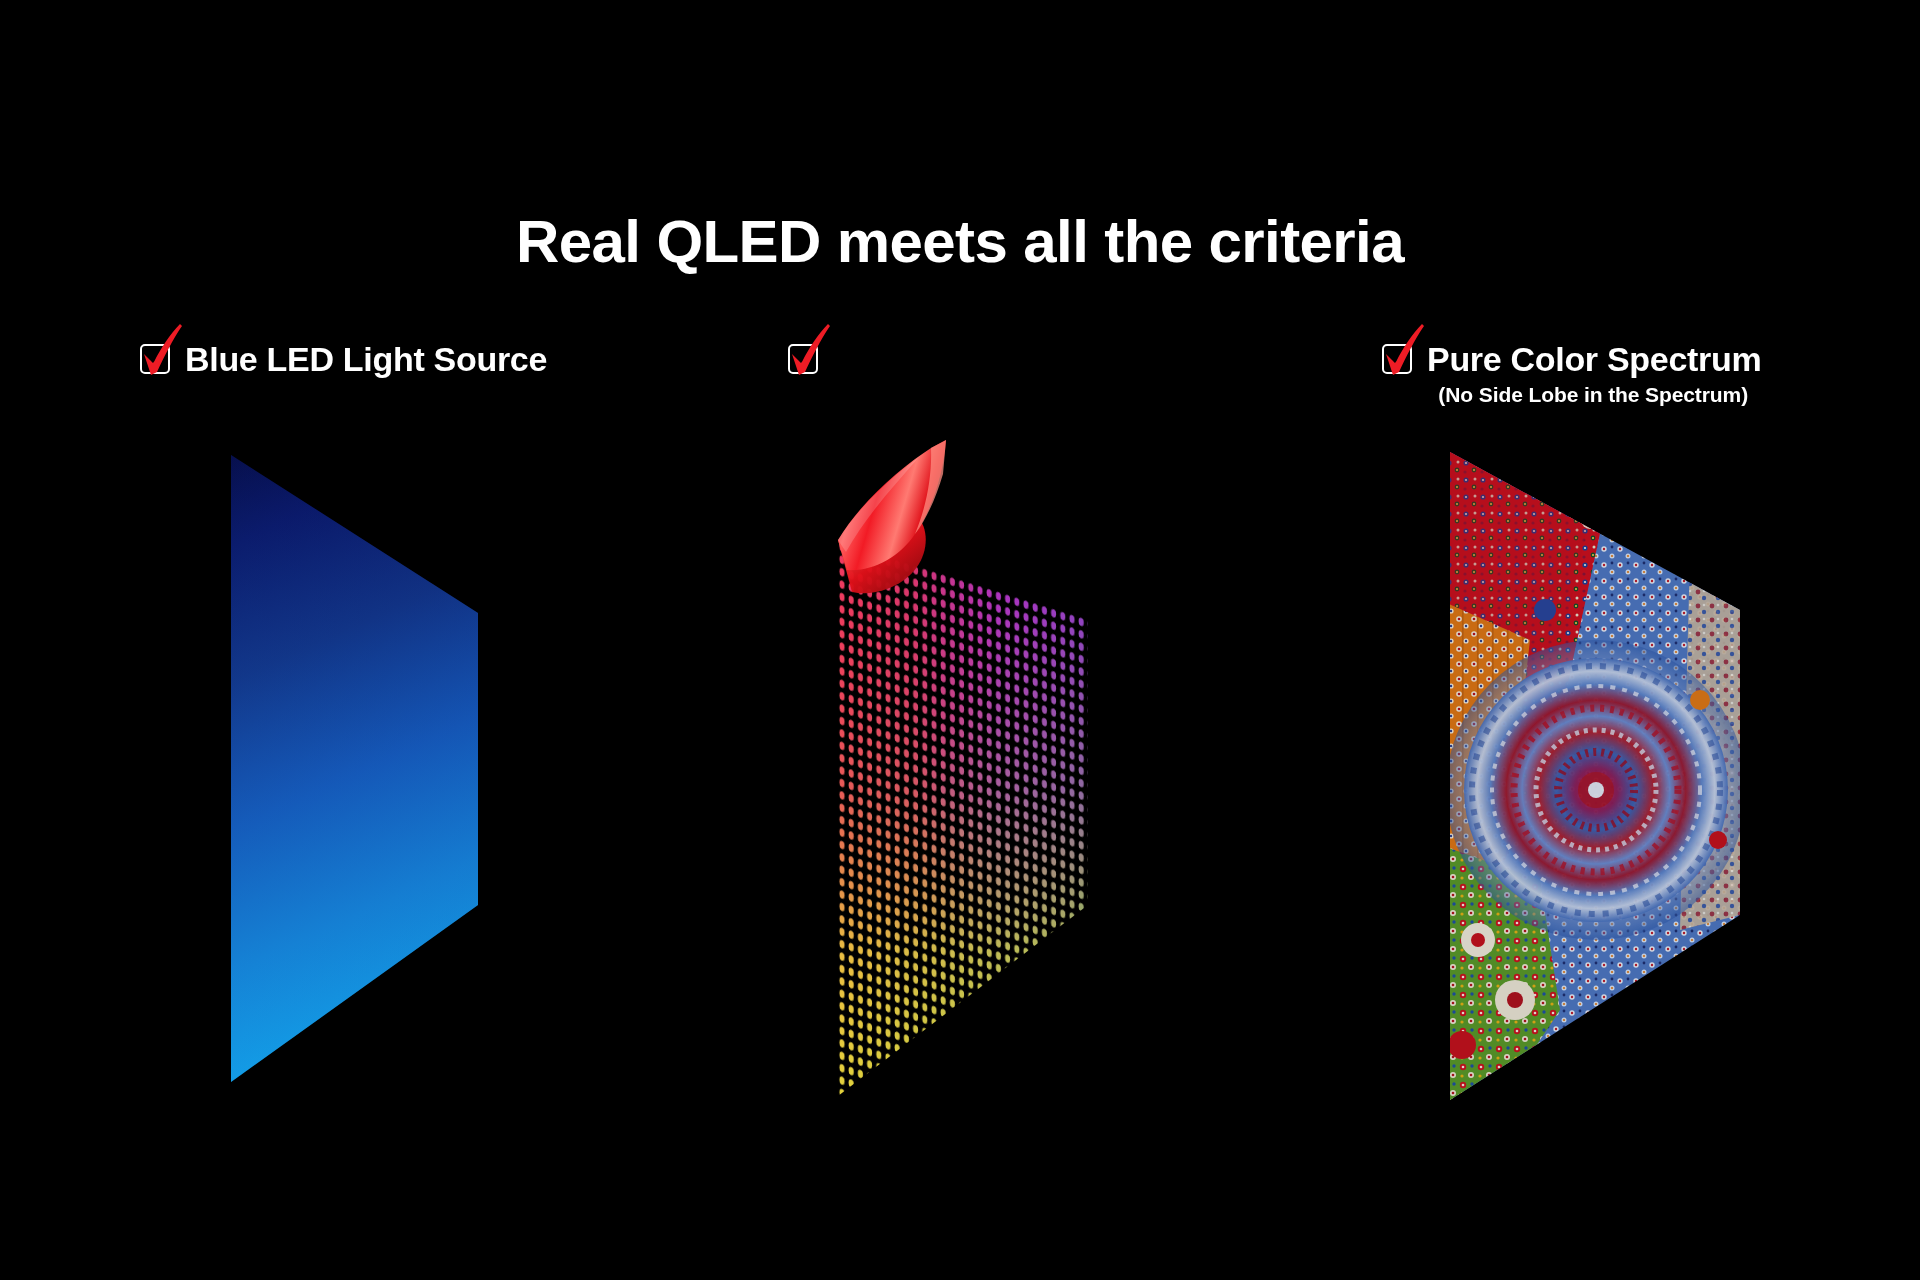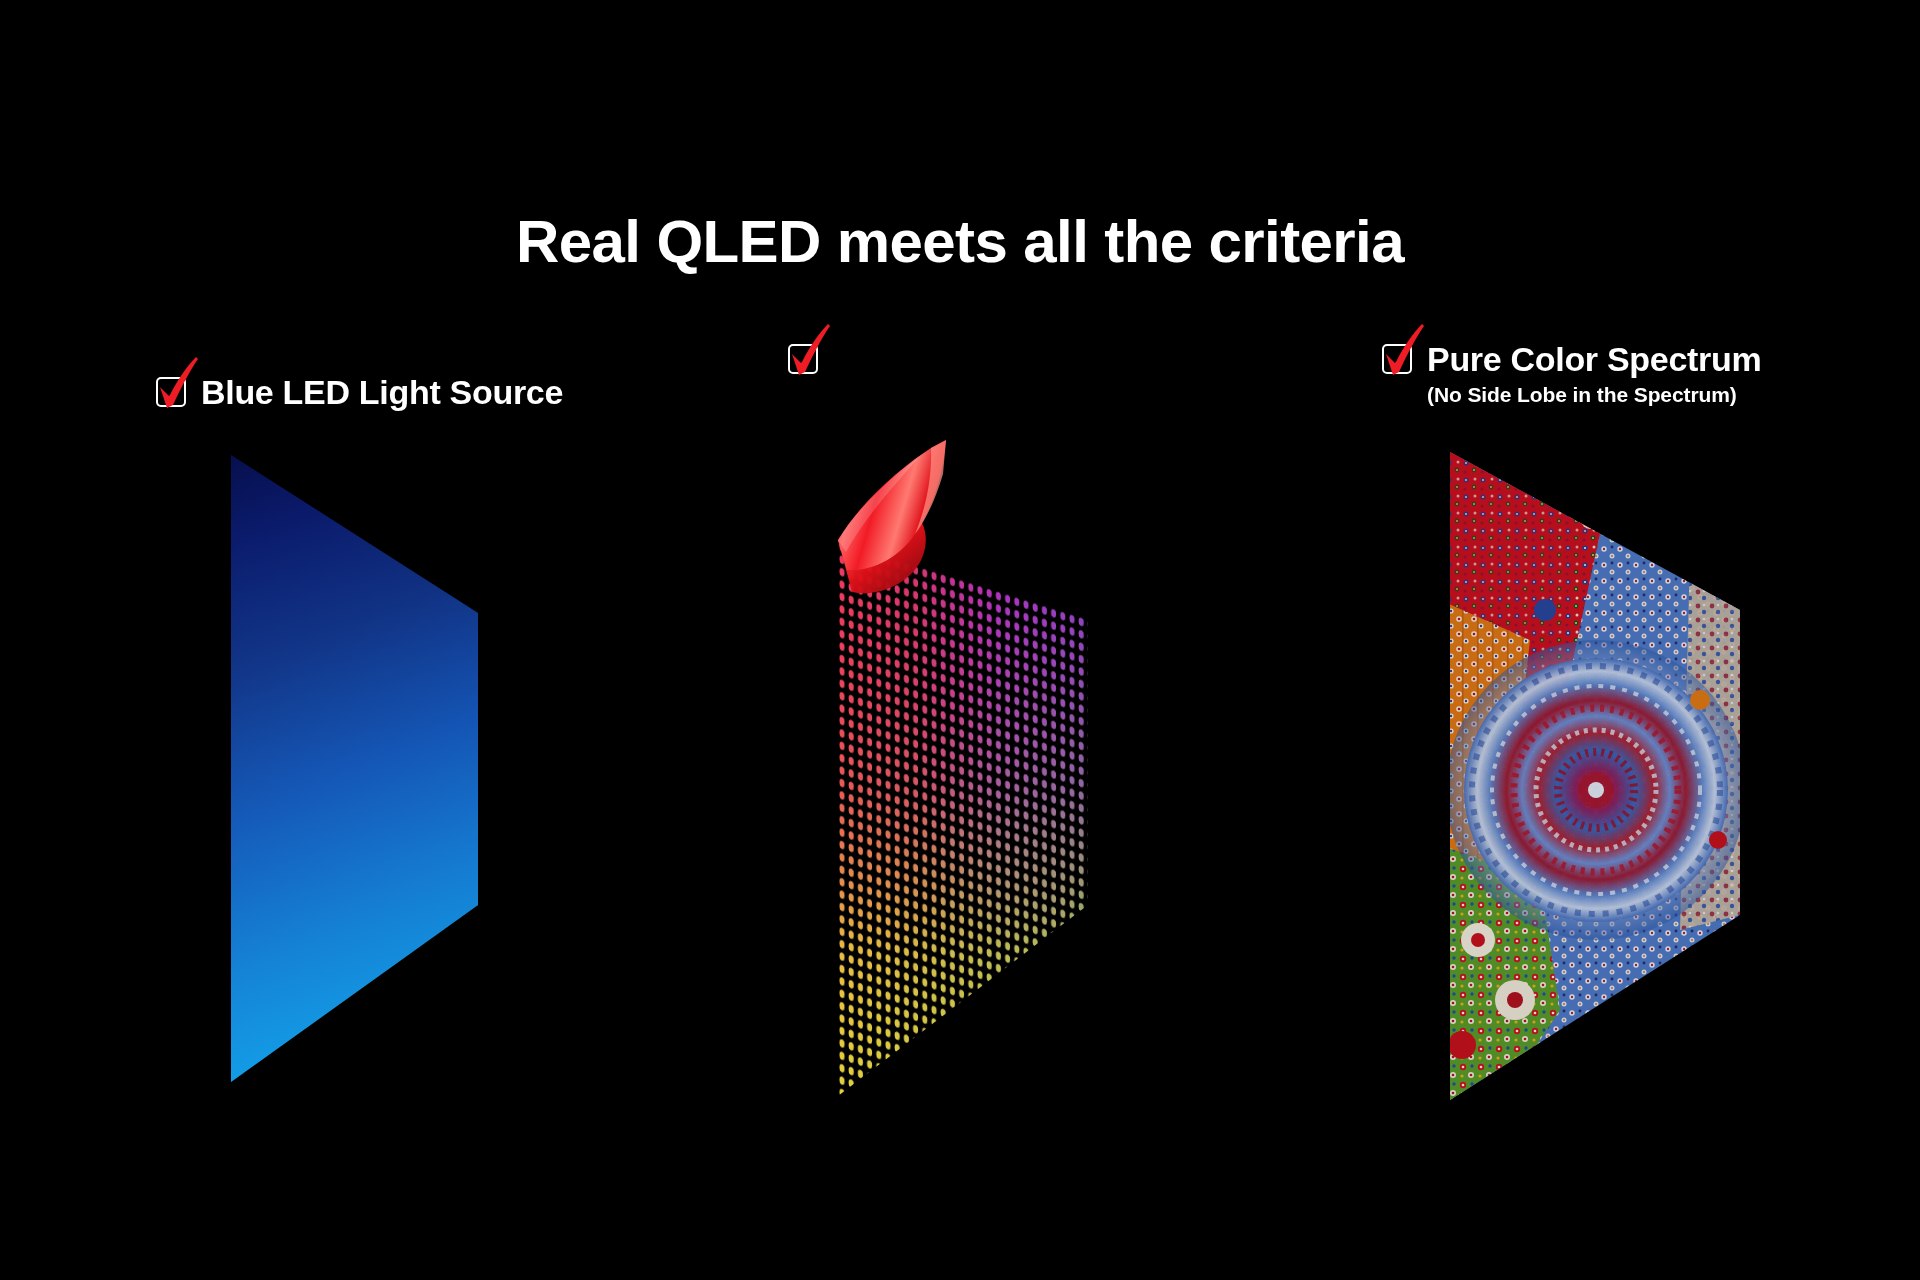--- a/index.html
+++ b/index.html
@@ -83,25 +83,25 @@
   }
   .feature-sub {
     color: #ffffff;
     font-size: 21px;
     font-weight: bold;
     letter-spacing: -0.1px;
     margin-top: 5px;
     white-space: nowrap;
   }
 
-  .feature-1 { left: 156px; margin-top: 33px; }
+  .feature-1 { left: 140px; }
   .feature-2 { left: 788px; }
   .feature-3 { left: 1382px; }
   .feature-3 .head-stack { display: flex; flex-direction: column; }
-  .feature-3 .feature-sub { padding-right: 2px; }
+  .feature-3 .feature-sub { text-align: center; padding-right: 2px; }
 
   
   .panel {
     position: absolute;
   }
   #blue-panel {
     left: 0;
     top: 0;
     width: 1920px;
     height: 1280px;

